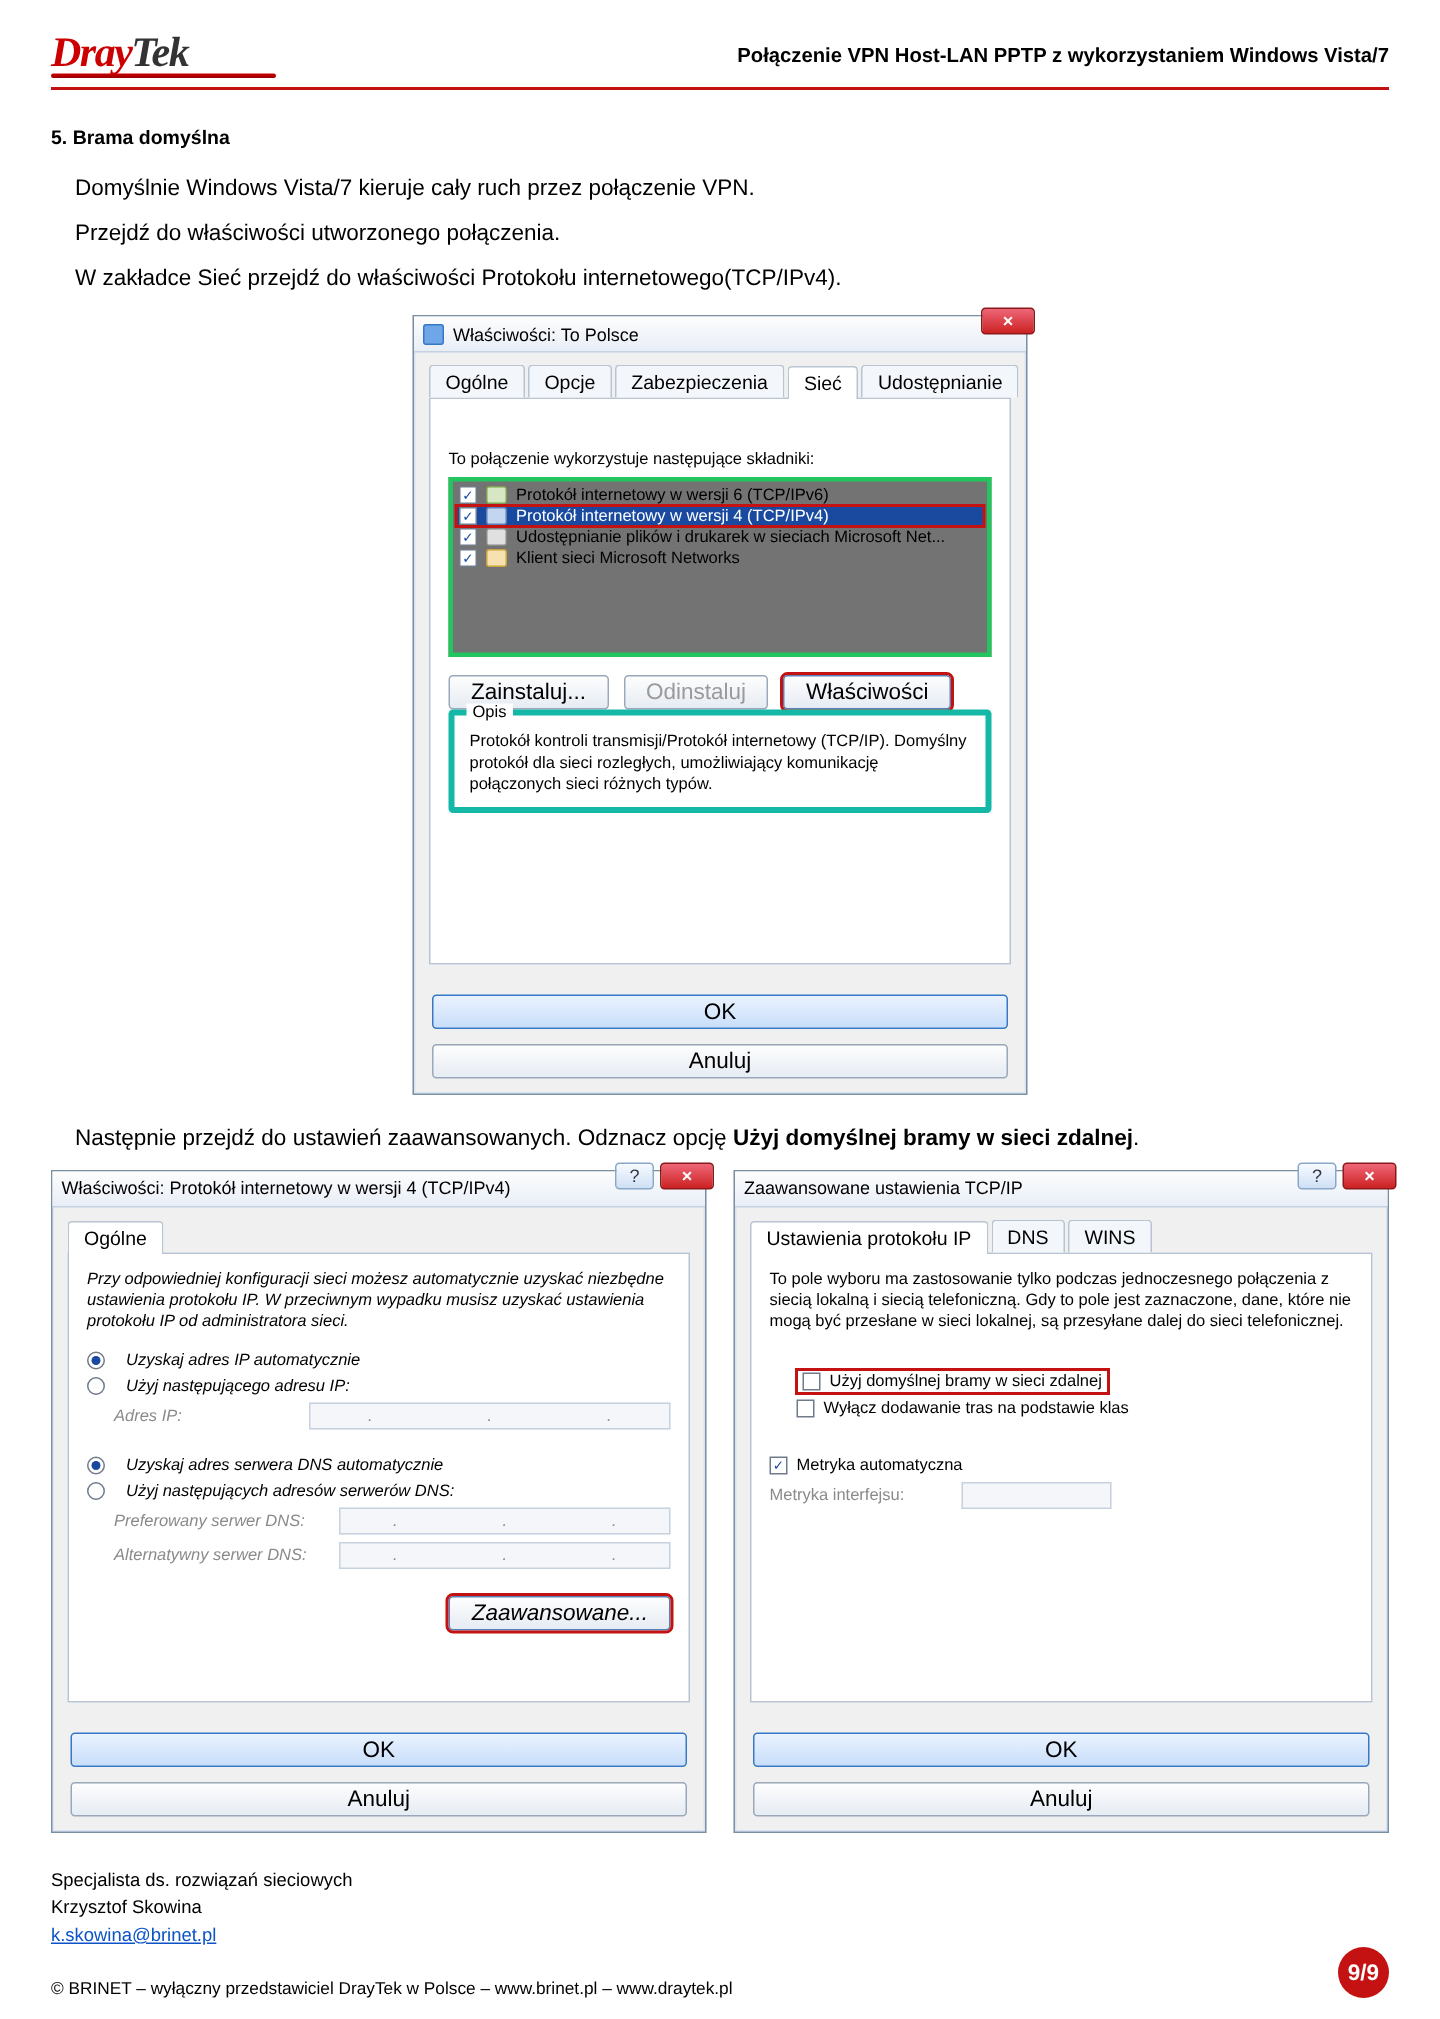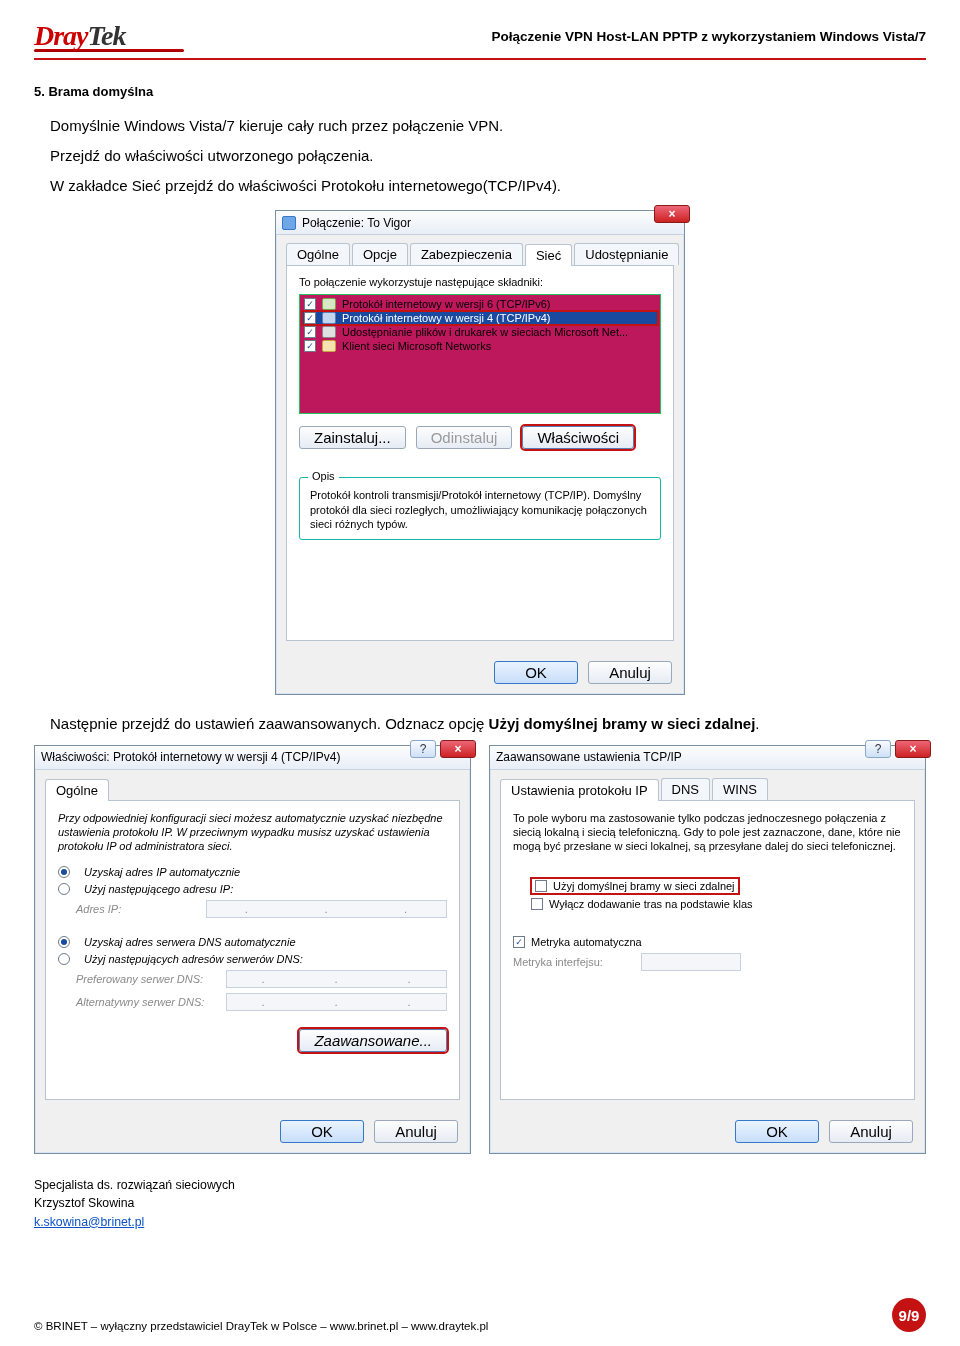--- a/index.html
+++ b/index.html
@@ -54,43 +54,43 @@
   .tabs { display: flex; gap: 2px; padding: 8px 10px 0 10px; }
   .tab {
     padding: 3px 10px; border: 1px solid #b8c4d2; border-bottom: none; background: #f3f6fb;
     border-radius: 3px 3px 0 0; font-size: 13px;
   }
   .tab.active { background: #fff; position: relative; top: 1px; }
   .tab-body {
     margin: 0 10px 10px 10px; border: 1px solid #b8c4d2; background: #fff; padding: 10px 12px;
   }
   .list-box {
-    border: 1px solid #22c55e; background: #be185d; height: 120px; padding: 2px;
+    border: 3px solid #22c55e; background: #737373; height: 120px; padding: 2px;
   }
   .list-row { display: flex; align-items: center; gap: 6px; padding: 1px 2px; white-space: nowrap; }
   .list-row.selected { background: #194a9f; color: #fff; outline: 2px solid #c41212; outline-offset: -1px; }
   .chk { width: 12px; height: 12px; border: 1px solid #6f7b8b; background: #fff; display: inline-flex; align-items: center; justify-content: center; font-size: 9px; color: #194a9f; }
   .chk.checked::after { content: "✓"; }
   .mini-icon { width: 14px; height: 12px; background: #c2d6f0; border: 1px solid #5b7fb5; border-radius: 2px; }
   .mini-icon.ipv6 { background:#d7e7c4; border-color:#7ca24f;}
   .mini-icon.share { background:#e0e0e0; border-color:#888;}
   .mini-icon.client { background:#f6e2b0; border-color:#c8a23e;}
   .btn-row { display: flex; gap: 10px; margin-top: 12px; }
   .btn {
     padding: 2px 14px; min-width: 84px; text-align: center;
     border: 1px solid #9aa8b9; background: linear-gradient(#fdfdfd,#e6ecf4); border-radius: 3px;
     font-size: 15px;
   }
   .btn.disabled { color: #9a9a9a; }
   .btn.hl { outline: 2px solid #c41212; outline-offset: 0; border-color:#5b7fb5; }
   .btn.primary { border-color:#3478c7; background:linear-gradient(#eaf3ff,#c8defa); }
-  .group-box { border: 1px solid #14b8a6; border-radius: 3px; padding: 10px 10px 8px 10px; margin-top: 28px; position: relative; }
+  .group-box { border: 4px solid #14b8a6; border-radius: 3px; padding: 10px 10px 8px 10px; margin-top: 0; position: relative; }
   .group-box .legend { position: absolute; top: -8px; left: 8px; background: #fff; padding: 0 4px; font-size: 11px; }
   .desc-text { font-size: 11px; line-height: 1.3; }
-  .ok-cancel-row { display:flex; gap:10px; justify-content:flex-end; padding: 10px 12px; }
+  .ok-cancel-row { display:flex; gap:10px; justify-content:flex-start; padding: 10px 12px; flex-direction: column; }
 
   .two-cols { display:flex; gap:18px; margin-top:10px; }
   .col { flex:1; }
 
   .radio { width:12px;height:12px;border:1px solid #6f7b8b;border-radius:50%;display:inline-flex;align-items:center;justify-content:center;margin-right:6px;vertical-align:middle;}
   .radio.sel::after{content:"";width:6px;height:6px;background:#194a9f;border-radius:50%;}
   .form-line { display:flex;align-items:center;gap:8px;margin:5px 0;font-size:11px;}
   .form-label-muted { color:#8a8a8a; }
   .ip-field { flex:1; height:18px; border:1px solid #c8d2de; background:#f4f6f9; display:flex; align-items:center; justify-content:space-around; color:#8a8a8a;}
   .field-muted{ flex:1;height:18px;border:1px solid #c8d2de;background:#f4f6f9;}
@@ -121,31 +121,31 @@
   <div class="section-heading">5. Brama domyślna</div>
   <div class="body-text">Domyślnie Windows Vista/7 kieruje cały ruch przez połączenie VPN.</div>
   <div class="body-text">Przejdź do właściwości utworzonego połączenia.</div>
   <div class="body-text">W zakładce Sieć przejdź do właściwości Protokołu internetowego(TCP/IPv4).</div>
 
   <div style="display:flex;justify-content:center;margin:14px 0 18px 0;">
     <div class="win-dialog" style="width:410px;">
       <div class="win-close">×</div>
       <div class="win-titlebar">
         <span class="t-icon"></span>
-        <span>Połączenie: To Vigor</span>
+        <span>Właściwości: To Polsce</span>
       </div>
       <div class="tabs">
         <div class="tab">Ogólne</div>
         <div class="tab">Opcje</div>
         <div class="tab">Zabezpieczenia</div>
         <div class="tab active">Sieć</div>
         <div class="tab">Udostępnianie</div>
       </div>
       <div class="tab-body">
-        <div style="margin-bottom:6px;">To połączenie wykorzystuje następujące składniki:</div>
+        <div style="margin-bottom:6px;margin-top:24px;">To połączenie wykorzystuje następujące składniki:</div>
         <div class="list-box">
           <div class="list-row">
             <span class="chk checked"></span>
             <span class="mini-icon ipv6"></span>
             <span>Protokół internetowy w wersji 6 (TCP/IPv6)</span>
           </div>
           <div class="list-row selected">
             <span class="chk checked" style="background:#fff;color:#194a9f;"></span>
             <span class="mini-icon"></span>
             <span>Protokół internetowy w wersji 4 (TCP/IPv4)</span>

